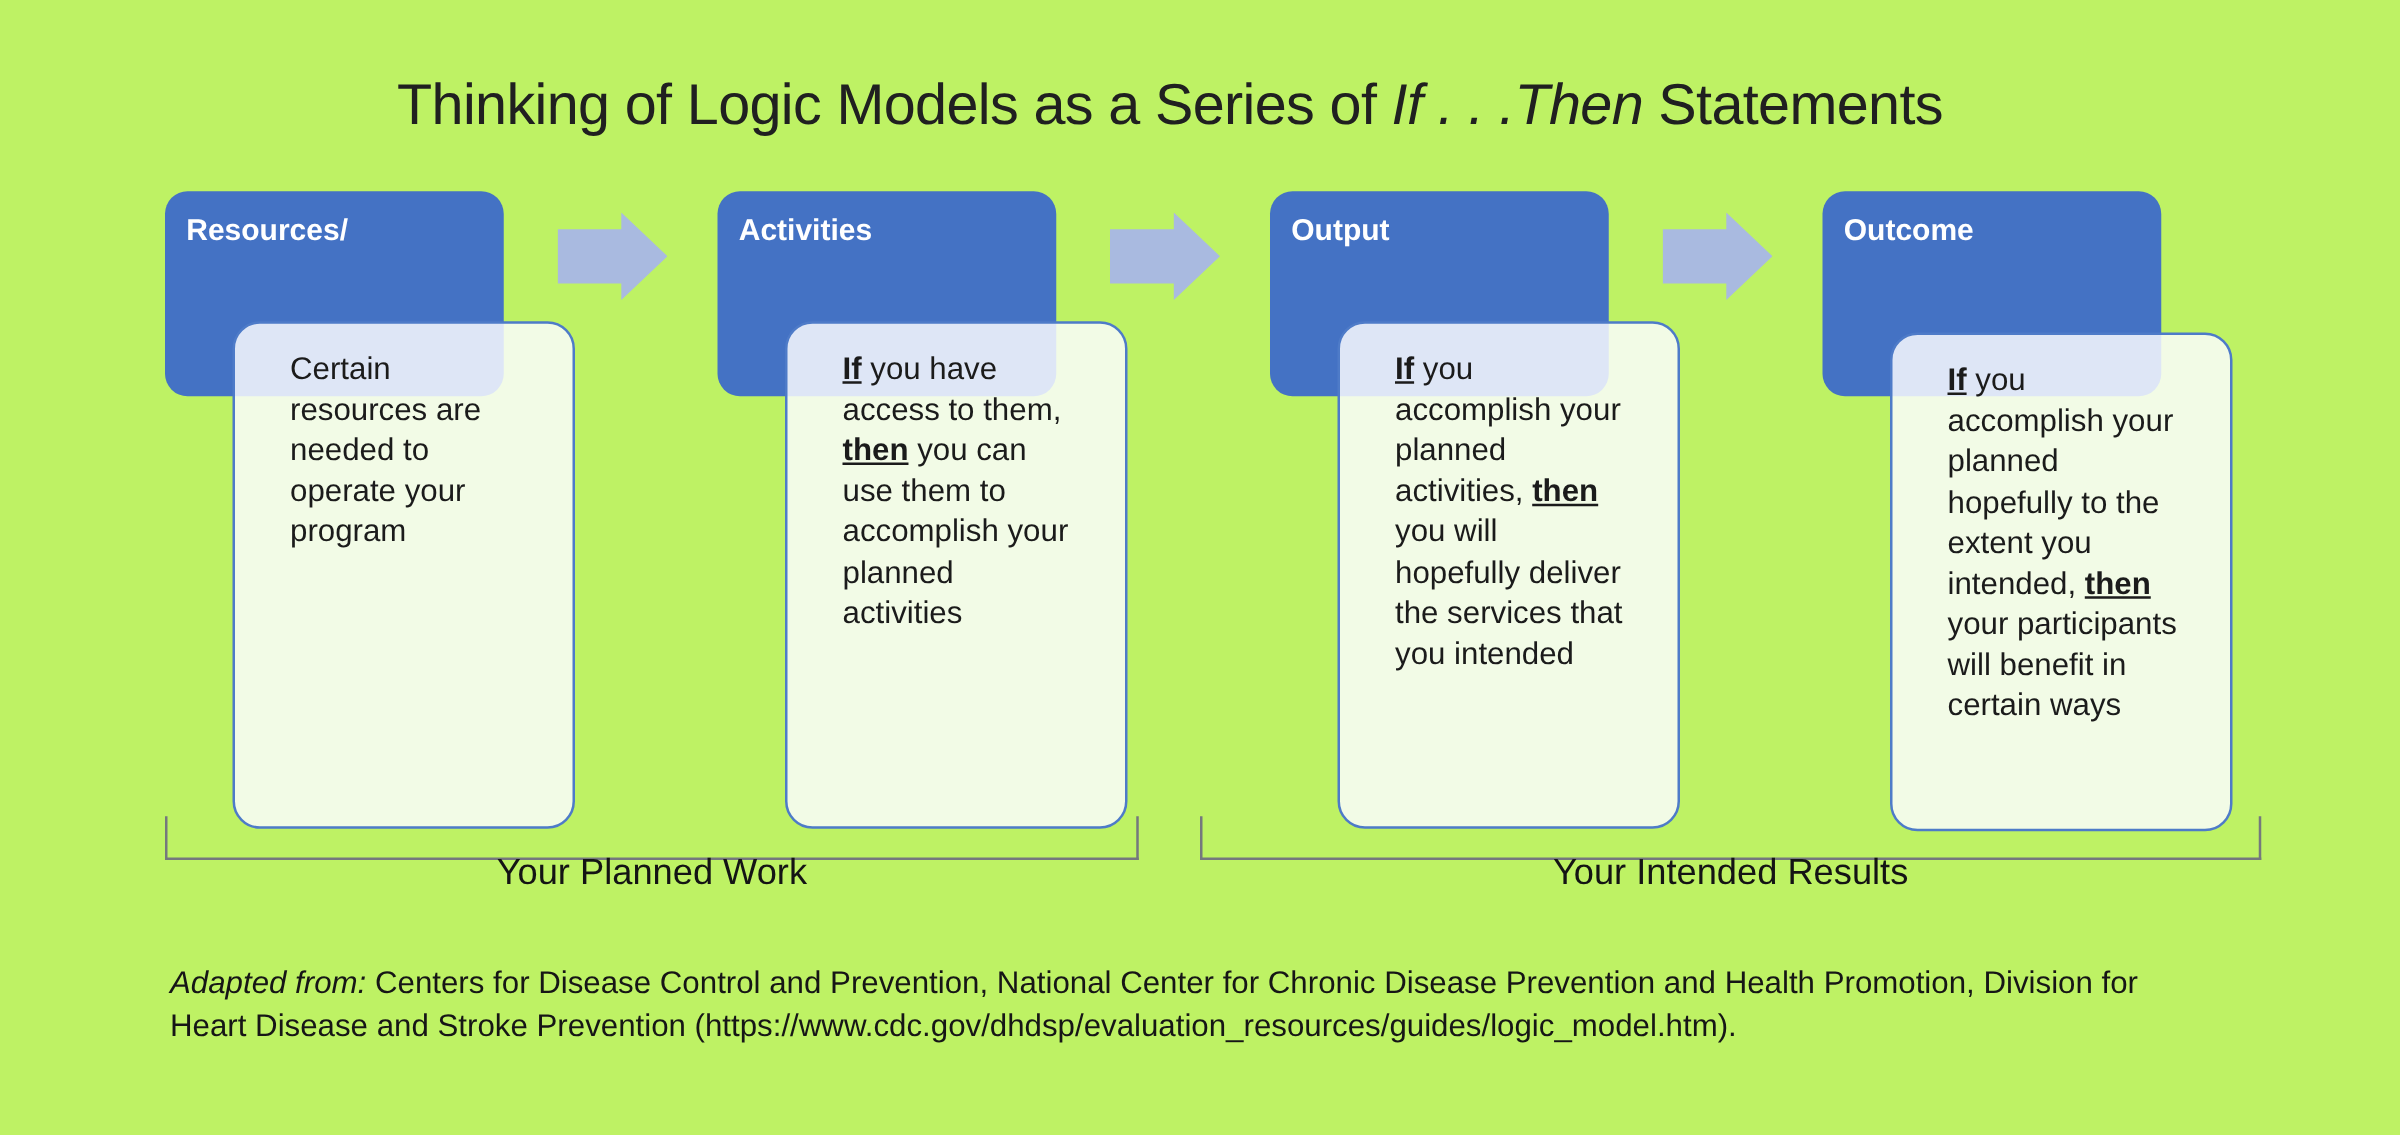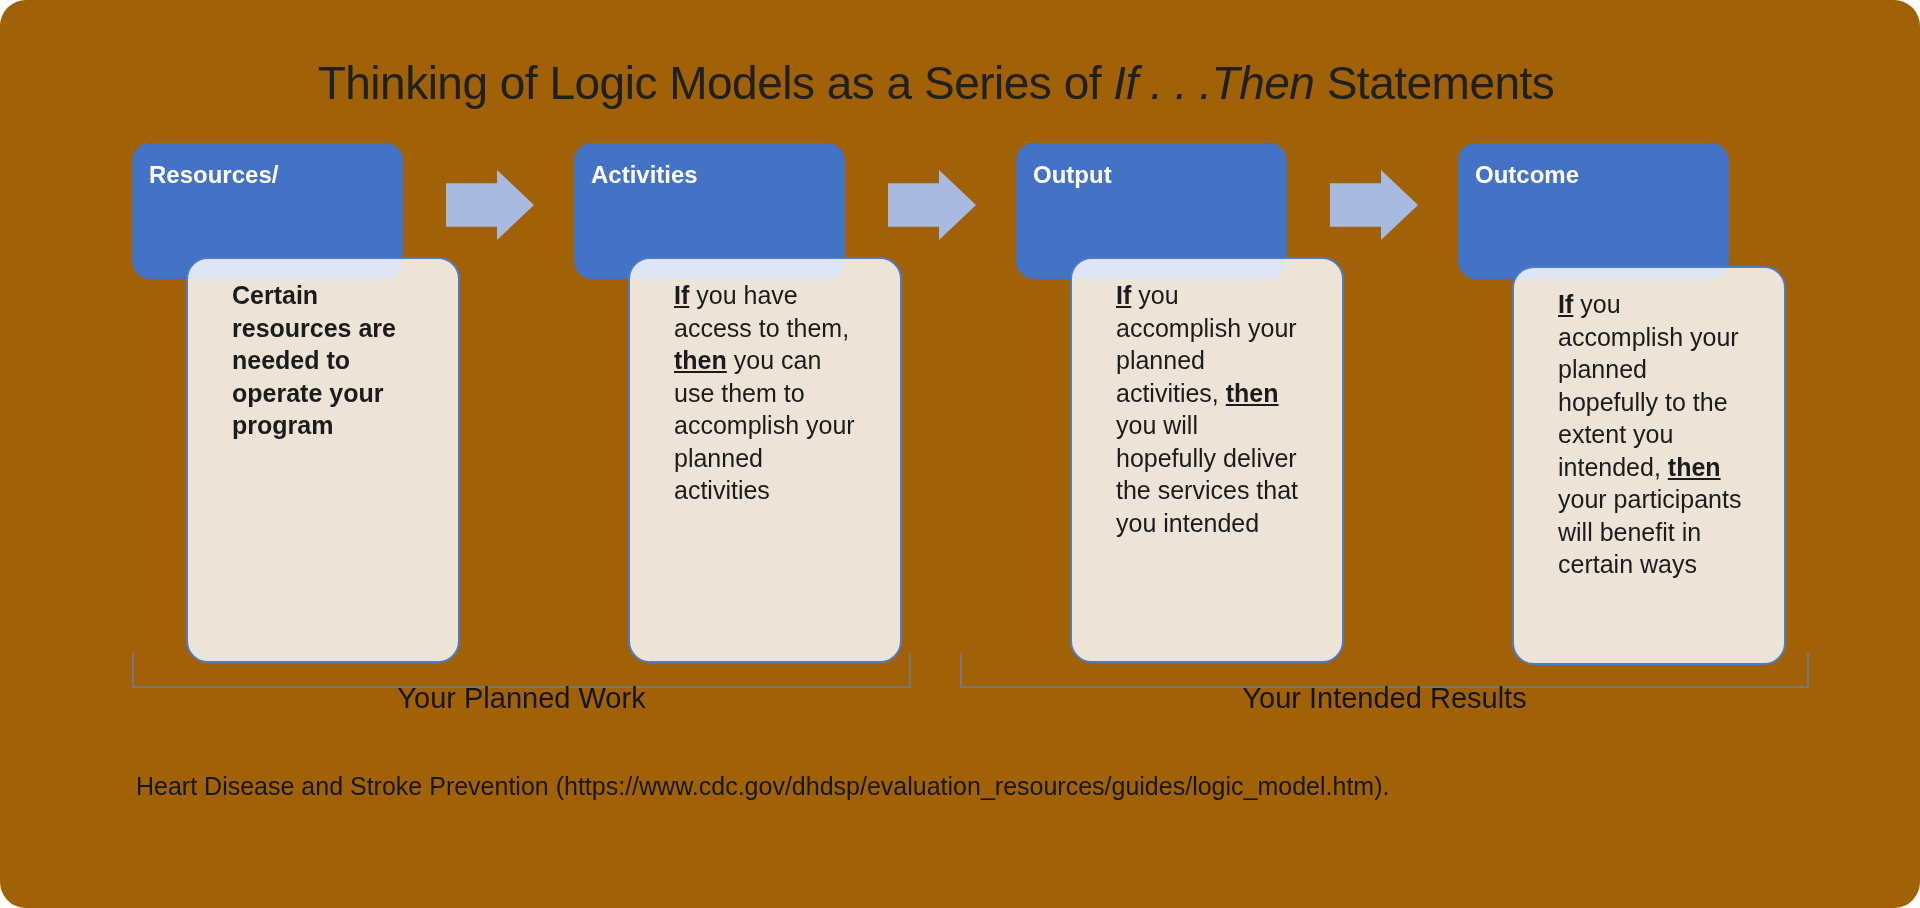--- a/index.html
+++ b/index.html
@@ -1,25 +1,25 @@
 <!DOCTYPE html>
 <html><head>
 <meta charset="utf-8">
 <style>
   html,body{margin:0;padding:0;background:#ffffff;}
-  .canvas{position:relative;width:1920px;height:908px;background:#a16207;overflow:hidden;
-          font-family:"Liberation Sans", sans-serif;color:#1c1c1c;border-radius:26px;}
+  .canvas{position:relative;width:1920px;height:908px;background:#bef264;overflow:hidden;
+          font-family:"Liberation Sans", sans-serif;color:#1c1c1c;}
 
   
   .title{position:absolute;top:56px;left:0;width:1872px;text-align:center;
          font-size:46px;font-weight:400;letter-spacing:-0.5px;color:#202020;white-space:nowrap;}
   .title em{font-style:italic;}
 
   
-  .hdr-box{position:absolute;top:143px;width:271px;height:136px;background:#4472C4;
+  .hdr-box{position:absolute;top:153px;width:271px;height:164px;background:#4472C4;
            border-radius:18px;z-index:1;box-sizing:border-box;padding:13px 17px;}
   .hdr-text{color:#ffffff;font-size:24px;font-weight:bold;line-height:38px;}
   .body-box{position:absolute;top:257px;width:274px;height:406px;
             background:rgba(252,253,255,0.84);border:2px solid #4e7bc8;border-radius:22px;
             z-index:2;box-sizing:border-box;padding:20px 18px 10px 44px;}
   .body-text{font-size:25px;line-height:32.5px;color:#1b1b1b;}
   .body-text .line{white-space:nowrap;}
   .body-text b{font-weight:bold;text-decoration:underline;}
 
   
@@ -40,21 +40,21 @@
 </head>
 <body>
 
 <div class="canvas">
 
   <div class="title"><span>Thinking of Logic Models as a Series of </span><em>If . . .Then</em><span> Statements</span></div>
 
   <div class="hdr-box" style="left:132px;">
     <div class="hdr-text">Resources/</div>
   </div>
-  <div class="body-box" style="left:186px;font-weight:bold;">
+  <div class="body-box" style="left:186px;">
     <div class="body-text">
         <div class="line"><span>Certain</span></div>
         <div class="line"><span>resources are</span></div>
         <div class="line"><span>needed to</span></div>
         <div class="line"><span>operate your</span></div>
         <div class="line"><span>program</span></div>
       </div>
   </div>
 
   <div class="arrow" style="left:446px;"></div>
@@ -111,16 +111,17 @@
       </div>
   </div>
 
   <div class="bracket" style="left:132px;width:779px;"></div>
   <div class="bracket" style="left:960px;width:849px;"></div>
 
   <div class="group-label" style="left:132px;width:779px;">Your Planned Work</div>
   <div class="group-label" style="left:960px;width:849px;">Your Intended Results</div>
 
   <div class="citation">
+    <div class="cit-line"><em>Adapted from:</em><span> Centers for Disease Control and Prevention, National Center for Chronic Disease Prevention and Health Promotion, Division for</span></div>
     <div class="cit-line">Heart Disease and Stroke Prevention (https://www.cdc.gov/dhdsp/evaluation_resources/guides/logic_model.htm).</div>
   </div>
 
 </div>
 
 </body></html>

